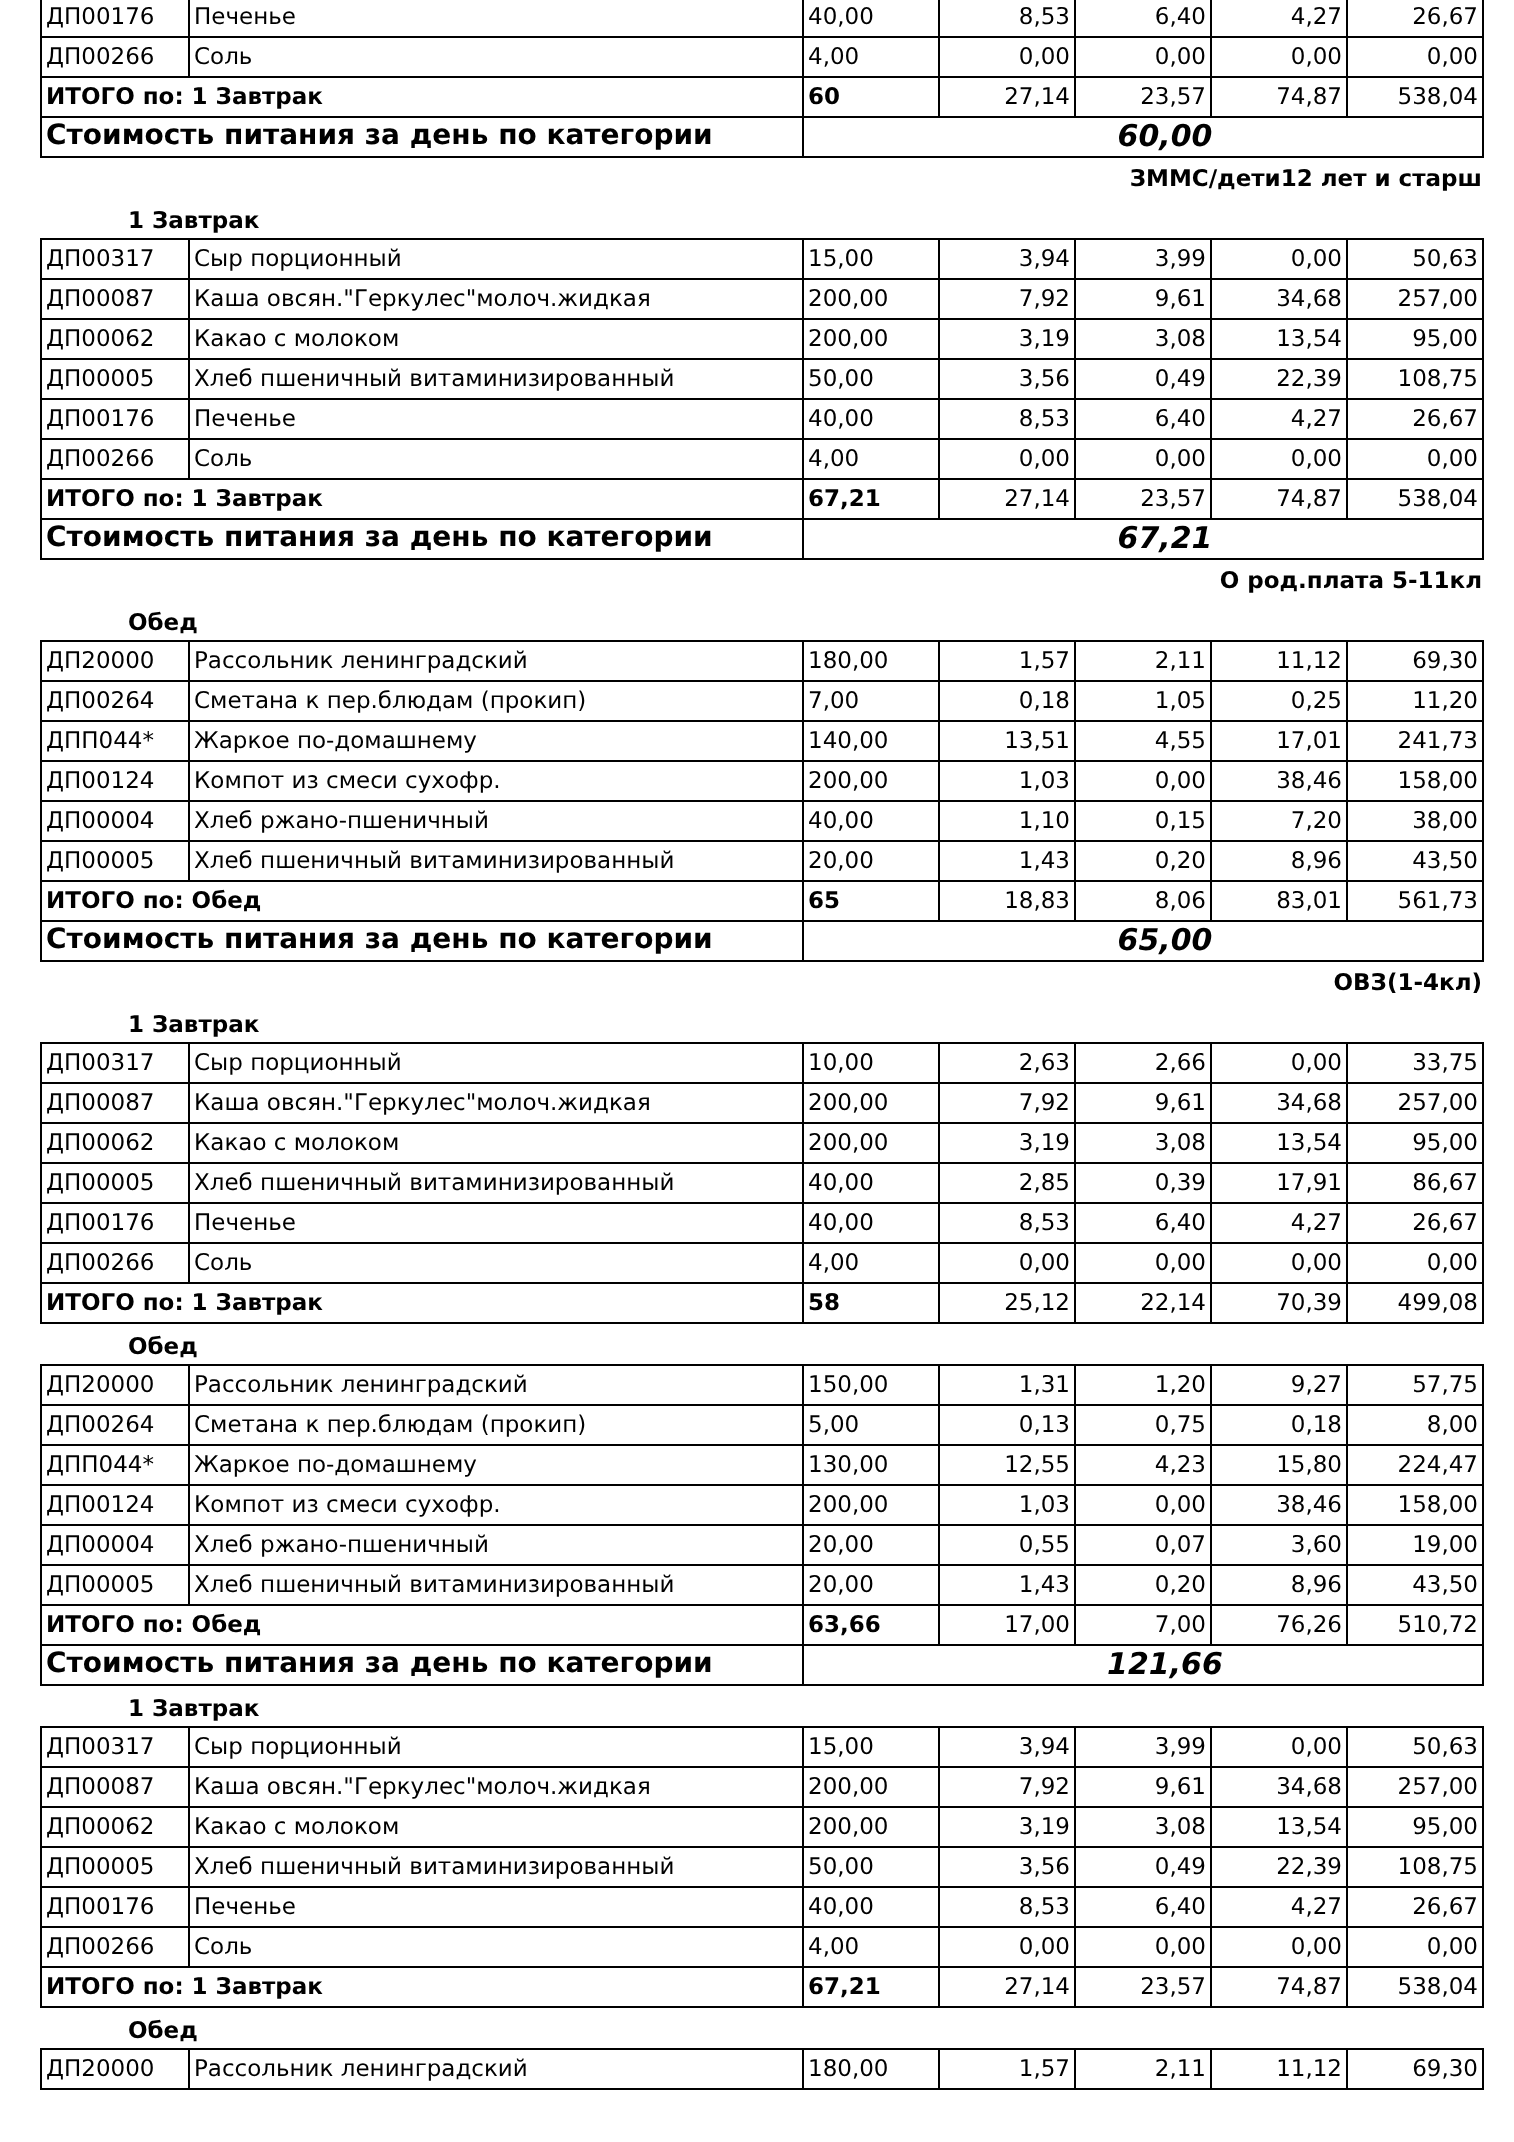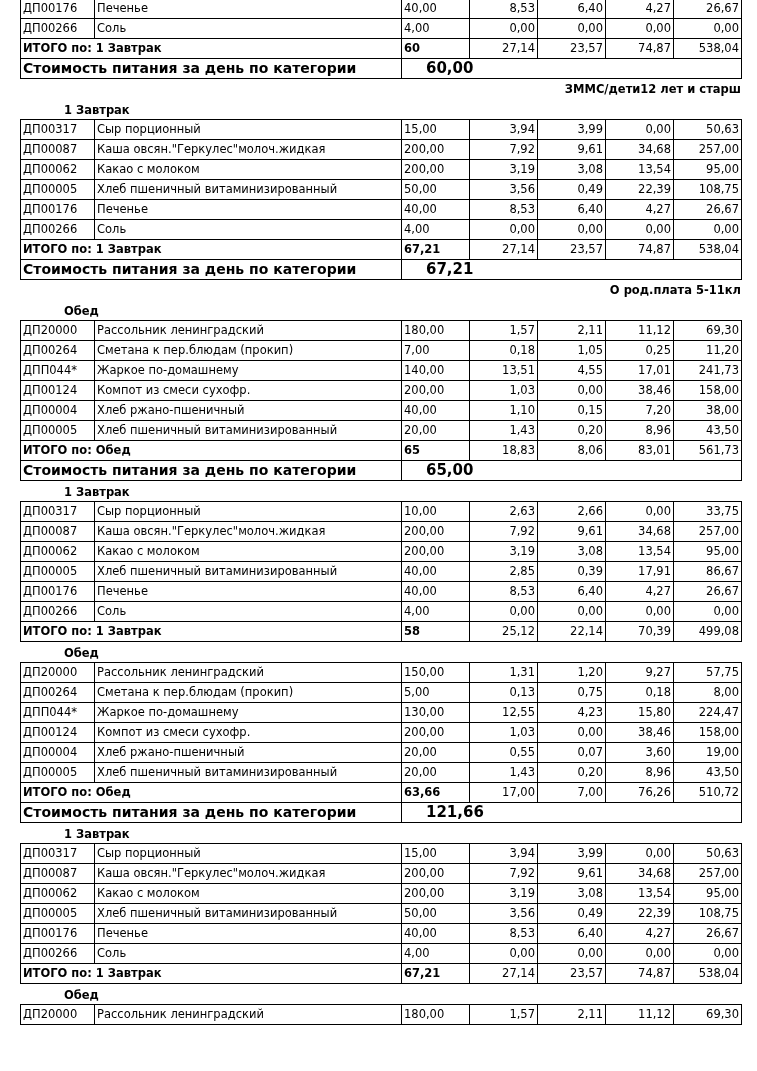--- a/index.html
+++ b/index.html
@@ -9,21 +9,21 @@
   table.t { border-collapse:collapse; width:721px; table-layout:fixed; }
   table.t td { border:1px solid #000; height:19px; padding:0 2px; font-size:11.5px;
                white-space:nowrap; overflow:hidden; line-height:19px; }
   col.c-code { width:74px; } col.c-name { width:307px; } col.c-qty { width:68px; }
   col.c-num { width:68px; }
   td.qty { text-align:left;margin-top:24px; }
   td.num { text-align:right; }
   tr.total td { font-weight:bold; }
   tr.total td.num { font-weight:normal; }
   tr.cost td { font-weight:bold; font-size:14px; height:19px; }
-  tr.cost td.costval { font-size:15px; padding-left:24px; text-align:left; }
+  tr.cost td.costval { font-size:15px; padding-left:24px; text-align:center;font-style:italic; }
   .cat { text-align:right; font-weight:bold; font-size:11.5px; height:20px; line-height:20px; padding-left:20px; }
   .meal { font-weight:bold; font-size:11.5px; height:20px; line-height:22px; padding-left:8px;margin-left:36px; }
 </style>
 </head>
 <body>
 
 <div id="doc">
     <div>
       <table class="t">
         <colgroup>
@@ -229,20 +229,21 @@
           <td class="num">561,73</td>
         </tr>
           <tr class="cost">
           <td colspan="2">Стоимость питания за день по категории</td>
           <td colspan="5" class="costval">65,00</td>
         </tr>
         </tbody>
       </table>
     </div>
     <div>
+      <div class="cat">ОВЗ(1-4кл)</div>
       <div class="meal">1 Завтрак</div>
       <table class="t">
         <colgroup>
           <col class="c-code">
           <col class="c-name">
           <col class="c-qty">
           <col class="c-num">
           <col class="c-num">
           <col class="c-num">
           <col class="c-num">

